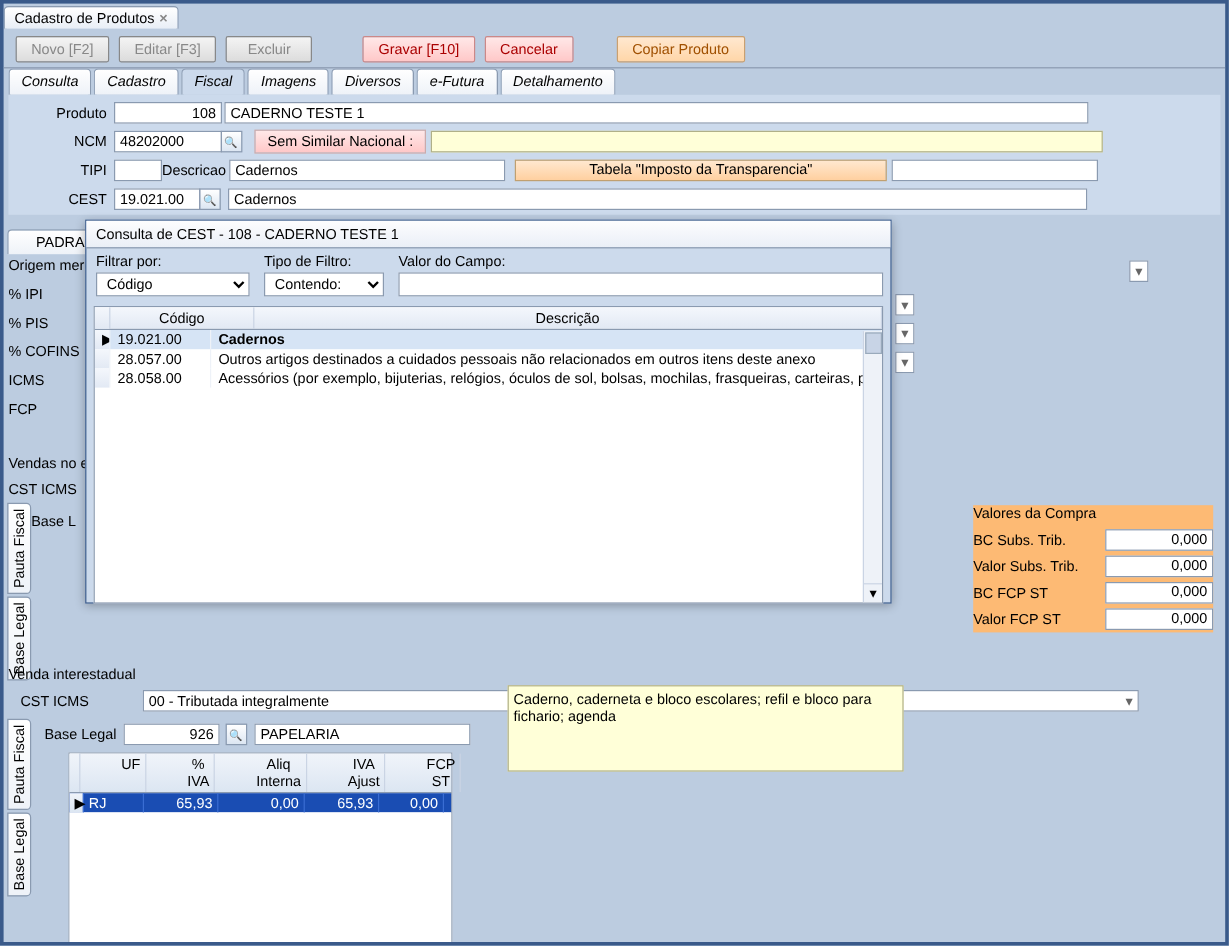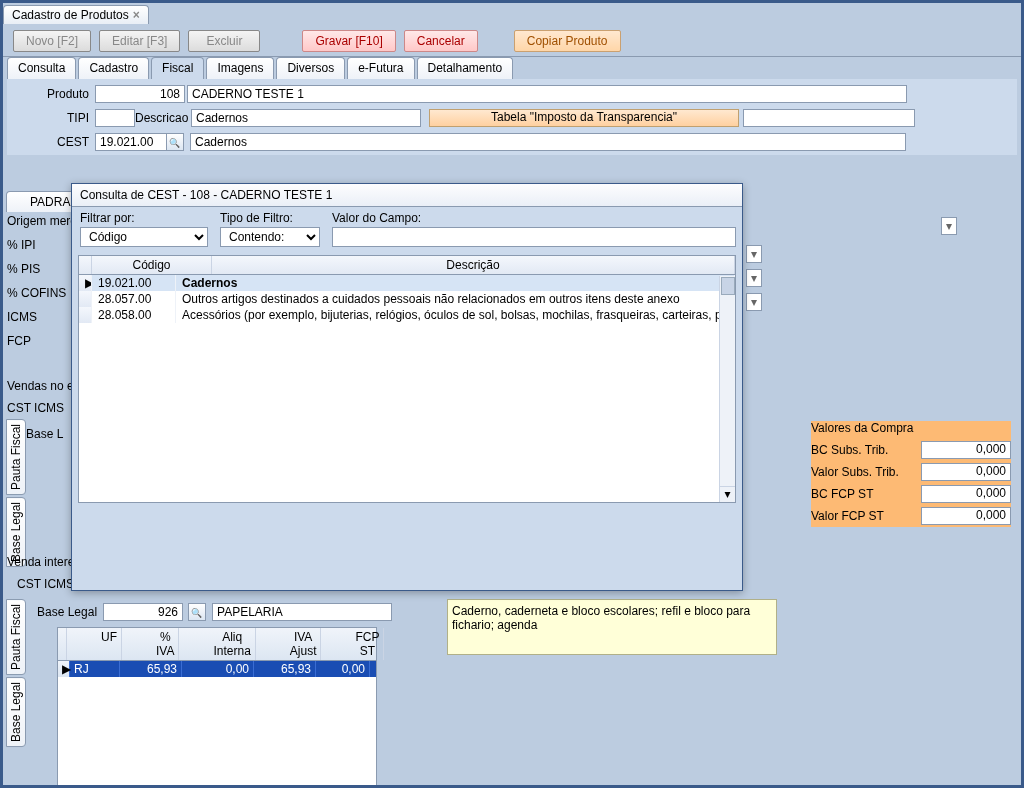--- a/index.html
+++ b/index.html
@@ -11,21 +11,21 @@
 .window-tab .tab .x { color: #888; font-weight: bold; }
 
 
 .toolbar { position: absolute; top: 22px; left: 0; right: 0; height: 32px; display: flex; align-items: center; gap: 8px; padding: 4px 10px; border-bottom: 1px solid #8a9ab0; }
 .btn { border: 1px solid #888; padding: 3px 12px; min-width: 72px; text-align: center; cursor: pointer; border-radius: 2px; }
 .btn-gray { background: linear-gradient(#f4f4f4,#dcdcdc); color: #888; }
 .btn-red  { background: linear-gradient(#ffe8e8,#ffc8c8); color: #a00; border-color:#c88; }
 .btn-orange { background: linear-gradient(#ffe8d0,#ffd6a8); color:#a05000; border-color:#caa070; }
 
 
-.subtabs { position: absolute; top: 54px; left: 4px; right: 4px; height: 22px; display: flex; }
+.subtabs { position: absolute; top: 54px; left: 4px; right: 4px; height: 22px; display: flex; font-style: italic; }
 .subtab { padding: 3px 10px; border: 1px solid #8a9ab0; border-bottom: none; border-radius: 4px 4px 0 0; background: linear-gradient(#fff,#eef2f8); margin-right: 2px; }
 .subtab.active { background: #ccdaec; font-weight: normal; }
 
 
 .form-area { position: absolute; top: 76px; left: 4px; right: 4px; background: #ccdaec; padding-top: 4px; }
 .row { display: flex; align-items: center; height: 22px; margin-bottom: 2px; }
 .lbl { width: 88px; text-align: right; padding-right: 6px; }
 .inp { background: #fff; border: 1px solid #8a9ab0; height: 18px; padding: 0 4px; display: inline-flex; align-items: center; }
 .look { width: 18px; height: 18px; background: linear-gradient(#fff,#dce6f2); border:1px solid #8a9ab0; margin-left:-1px; display:inline-flex; align-items:center; justify-content:center; font-size:10px; }
 .sim-btn { background: linear-gradient(#ffe8e8,#ffc8c8); border:1px solid #caa; padding:2px 10px; margin-left:10px; }
@@ -52,36 +52,36 @@
 .valores .vrow { display:flex; justify-content:space-between; align-items:center; height:22px; }
 .valores .vin { width:90px; background:#fff; border:1px solid #8a9ab0; height:18px; text-align:right; padding:0 4px; }
 
 
 .inter-sec { position: absolute; top: 552px; left: 4px; right: 4px; }
 .inter-sec .hdr { margin-bottom: 4px; }
 .cst-row { display:flex; align-items:center; height:22px; margin-bottom:6px; }
 .cst-sel { background:#fff; border:1px solid #8a9ab0; height:18px; flex:1; max-width: 830px; display:flex; align-items:center; justify-content:space-between; padding:0 4px; }
 .base-row { display:flex; align-items:center; gap:6px; height:22px; margin-bottom:4px; }
 .base-row .num { width:80px; text-align:right; background:#fff; border:1px solid #8a9ab0; height:18px; padding:0 4px; }
-.memo { position:absolute; top: 596px; left: 420px; width: 330px; height: 56px; background:#ffffd8; border:1px solid #b0b088; padding:4px;margin-left:24px; }
+.memo { position:absolute; top: 568px; left: 420px; width: 330px; height: 72px; background:#ffffd8; border:1px solid #b0b088; padding:4px; }
 
 
 .grid { border:1px solid #8a9ab0; background:#fff; width: 320px; margin-left: 50px; }
 .grid-hdr { display:flex; background: linear-gradient(#f0f4fa,#dce6f2); border-bottom:1px solid #8a9ab0;gap:30px; }
 .grid-hdr div { padding:2px 4px; border-right:1px solid #cad4e4; text-align:center; }
 .grid-row { display:flex; background:#1a4db3; color:#fff; }
 .grid-row div { padding:1px 4px; border-right:1px solid #3a6dd3; text-align:right; }
 .grid-body { height: 110px; background:#fff; }
 .row-marker { width:12px; background:linear-gradient(#f0f4fa,#dce6f2); border-right:1px solid #8a9ab0; text-align:center; color:#000; }
 
 
 .vtabs2 { position: absolute; top: 596px; left: 3px; display:flex; flex-direction:column-reverse; }
 
 
-.modal { position:absolute; top:180px; left:68px; width:672px; height:408px; background:#ccdaec; border:1px solid #3a5a8a; box-shadow: 0 2px 8px rgba(0,0,0,.3); }
+.modal { position:absolute; top:180px; left:68px; width:672px; height:320px; background:#ccdaec; border:1px solid #3a5a8a; box-shadow: 0 2px 8px rgba(0,0,0,.3); }
 .modal .title-bar { background: linear-gradient(#fdfdfe,#eaeff7); padding:4px 8px; border-bottom:1px solid #8a9ab0; }
 .modal .filters { display:flex; gap:12px; padding:4px 8px; align-items:flex-start; }
 .modal .filters .col { display:flex; flex-direction:column; gap:2px; }
 .modal select, .modal input { background:#fff; border:1px solid #8a9ab0; height:20px; padding:0 4px; }
 .modal .list { background:#fff; border:1px solid #8a9ab0; margin:4px 6px 6px 6px; height:248px; overflow:hidden; position:relative; }
 .modal .list-hdr { display:flex; background: linear-gradient(#f4f7fc,#e2e9f4); border-bottom:1px solid #8a9ab0; }
 .modal .list-hdr div { padding:2px 6px; text-align:center; border-right:1px solid #cad4e4; }
 .modal .list-body .lrow { display:flex; }
 .modal .list-body .lrow div { padding:1px 6px; border-right:1px solid #eef2f8; white-space:nowrap; overflow:hidden; }
 .modal .list-body .lrow.sel { background:#d6e4f5; }
@@ -124,20 +124,29 @@
   <div class="subtab">Detalhamento</div>
 </div>
 
 <div class="form-area">
   <div class="row">
     <div class="lbl">Produto</div>
     <div class="inp" style="width:90px; justify-content:flex-end">108</div>
     <div class="inp" style="width:720px; margin-left:2px">CADERNO TESTE 1</div>
   </div>
   <div class="row">
+    <div class="lbl">NCM</div>
+    <div class="inp" style="width:90px">48202000</div>
+    <div class="look">
+        <span class="search-ico"></span>
+      </div>
+    <div class="sim-btn">Sem Similar Nacional  :</div>
+    <div class="yellow-field" style="margin-left:4px; max-width:560px"></div>
+  </div>
+  <div class="row">
     <div class="lbl">TIPI</div>
     <div class="inp" style="width:40px"></div>
     <div style="width:56px; text-align:right; padding-right:6px">Descricao</div>
     <div class="inp" style="width:230px">Cadernos</div>
     <div class="tabela-btn" style="width:310px; margin-left:8px">Tabela "Imposto da Transparencia"</div>
     <div class="inp" style="flex:1; margin-left:4px; max-width:172px"></div>
   </div>
   <div class="row">
     <div class="lbl">CEST</div>
     <div class="inp" style="width:72px">19.021.00</div>
@@ -196,20 +205,24 @@
   <div class="vrow">
       <span>Valor FCP ST</span>
       <div class="vin">0,000</div>
     </div>
 </div>
 
 <div class="inter-sec">
   <div class="hdr">Venda interestadual</div>
   <div class="cst-row">
     <div style="width:112px;padding-left:10px">CST ICMS</div>
+    <div class="cst-sel">
+      <span>00 - Tributada integralmente</span>
+      <span class="chev"></span>
+    </div>
   </div>
   <div class="base-row" style="padding-left:30px">
     <span>Base Legal</span>
     <div class="num" style="display:inline-flex;align-items:center;justify-content:flex-end">926</div>
     <div class="look">
         <span class="search-ico"></span>
       </div>
     <div class="inp" style="width:180px">PAPELARIA</div>
   </div>
   <div class="grid">

